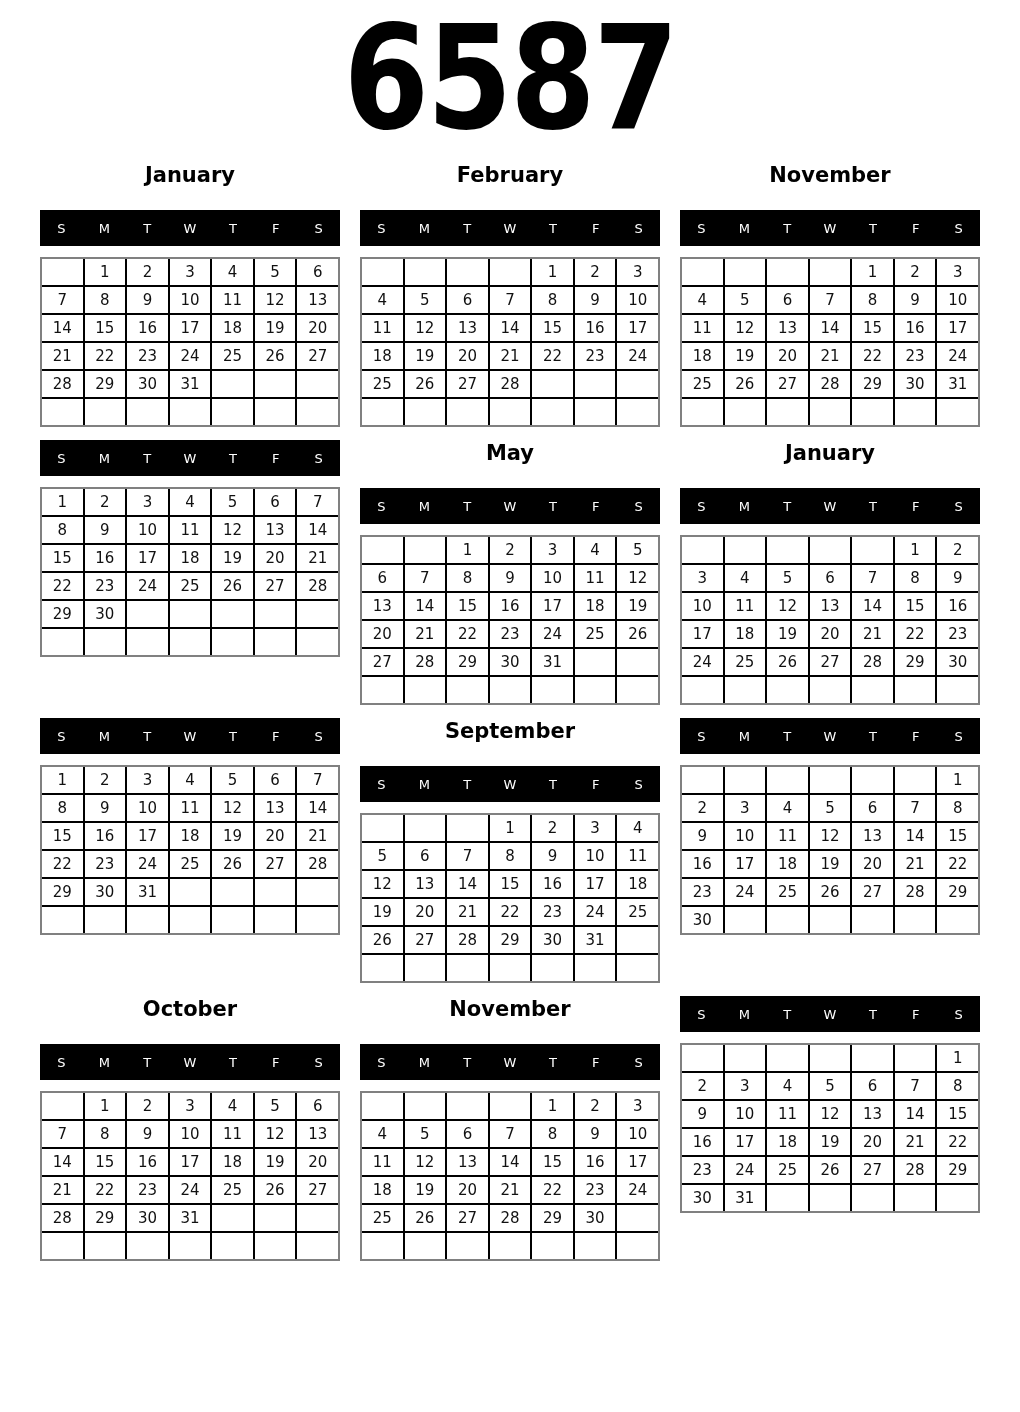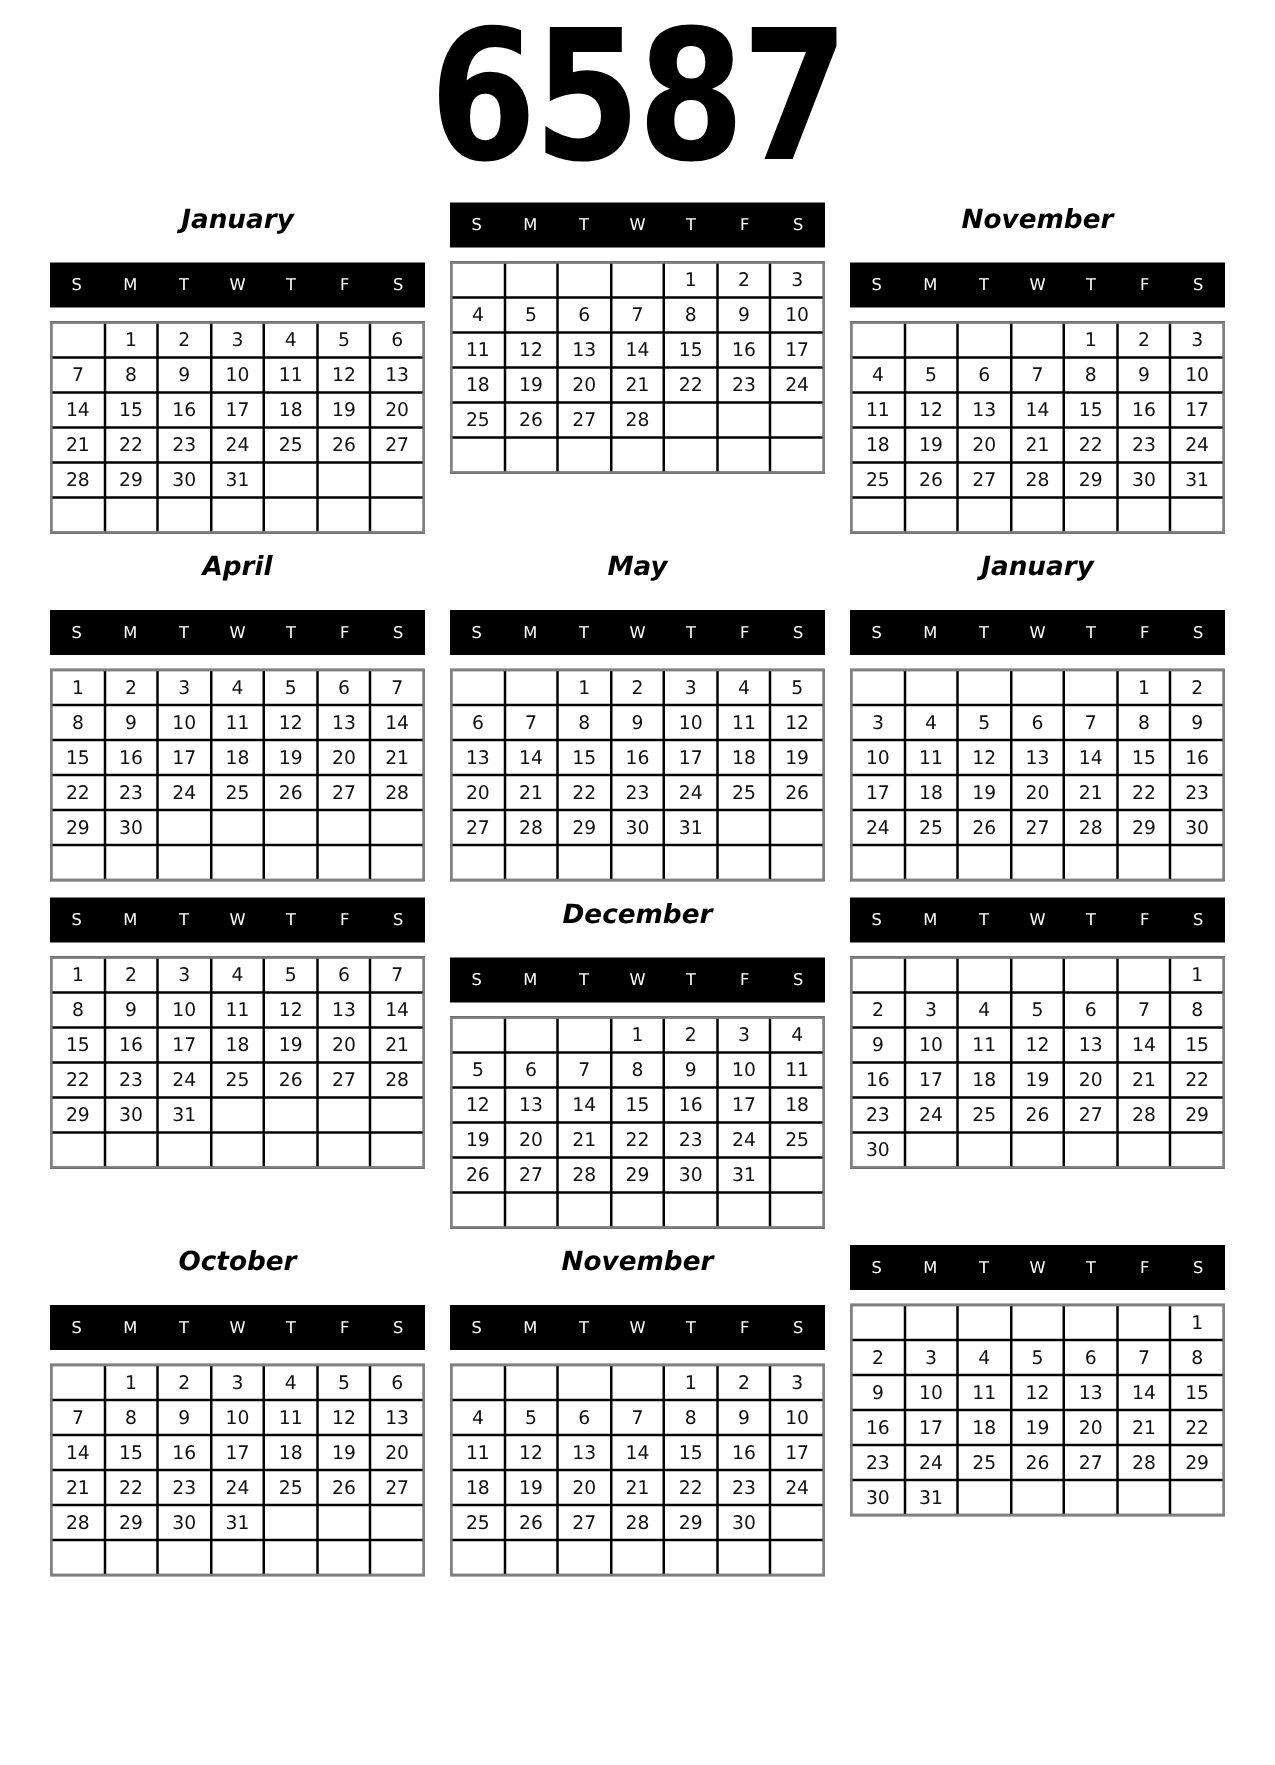--- a/index.html
+++ b/index.html
@@ -36,21 +36,20 @@
     row-gap: 13px;
   }
   .month { width: 300px; }
   .month-name {
     height: 26px;
     line-height: 26px;
     margin-bottom: 22px;
     text-align: center;
     font-size: 21px;
     font-weight: bold;
-    font-style: italic;
   }
   .dow {
     height: 36px;
     margin-bottom: 11px;
     background: var(--header-bg, #000000);
     color: var(--header-text, #ffffff);
     display: grid;
     grid-template-columns: repeat(7, 1fr);
     align-items: center;
     text-align: center;
@@ -132,20 +131,21 @@
           <div class="day"></div>
           <div class="day"></div>
           <div class="day"></div>
           <div class="day"></div>
           <div class="day"></div>
           <div class="day"></div>
         </div>
   </section>
 
   <section class="month">
+    <h2 class="month-name">February</h2>
     <div class="dow">
           <span>S</span>
           <span>M</span>
           <span>T</span>
           <span>W</span>
           <span>T</span>
           <span>F</span>
           <span>S</span>
         </div>
     <div class="days">
@@ -245,21 +245,20 @@
           <div class="day"></div>
           <div class="day"></div>
           <div class="day"></div>
           <div class="day"></div>
           <div class="day"></div>
           <div class="day"></div>
         </div>
   </section>
 
   <section class="month">
-    <h2 class="month-name">April</h2>
     <div class="dow">
           <span>S</span>
           <span>M</span>
           <span>T</span>
           <span>W</span>
           <span>T</span>
           <span>F</span>
           <span>S</span>
         </div>
     <div class="days">
@@ -472,21 +471,21 @@
           <div class="day"></div>
           <div class="day"></div>
           <div class="day"></div>
           <div class="day"></div>
           <div class="day"></div>
           <div class="day"></div>
         </div>
   </section>
 
   <section class="month">
-    <h2 class="month-name">December</h2>
+    <h2 class="month-name">September</h2>
     <div class="dow">
           <span>S</span>
           <span>M</span>
           <span>T</span>
           <span>W</span>
           <span>T</span>
           <span>F</span>
           <span>S</span>
         </div>
     <div class="days">

